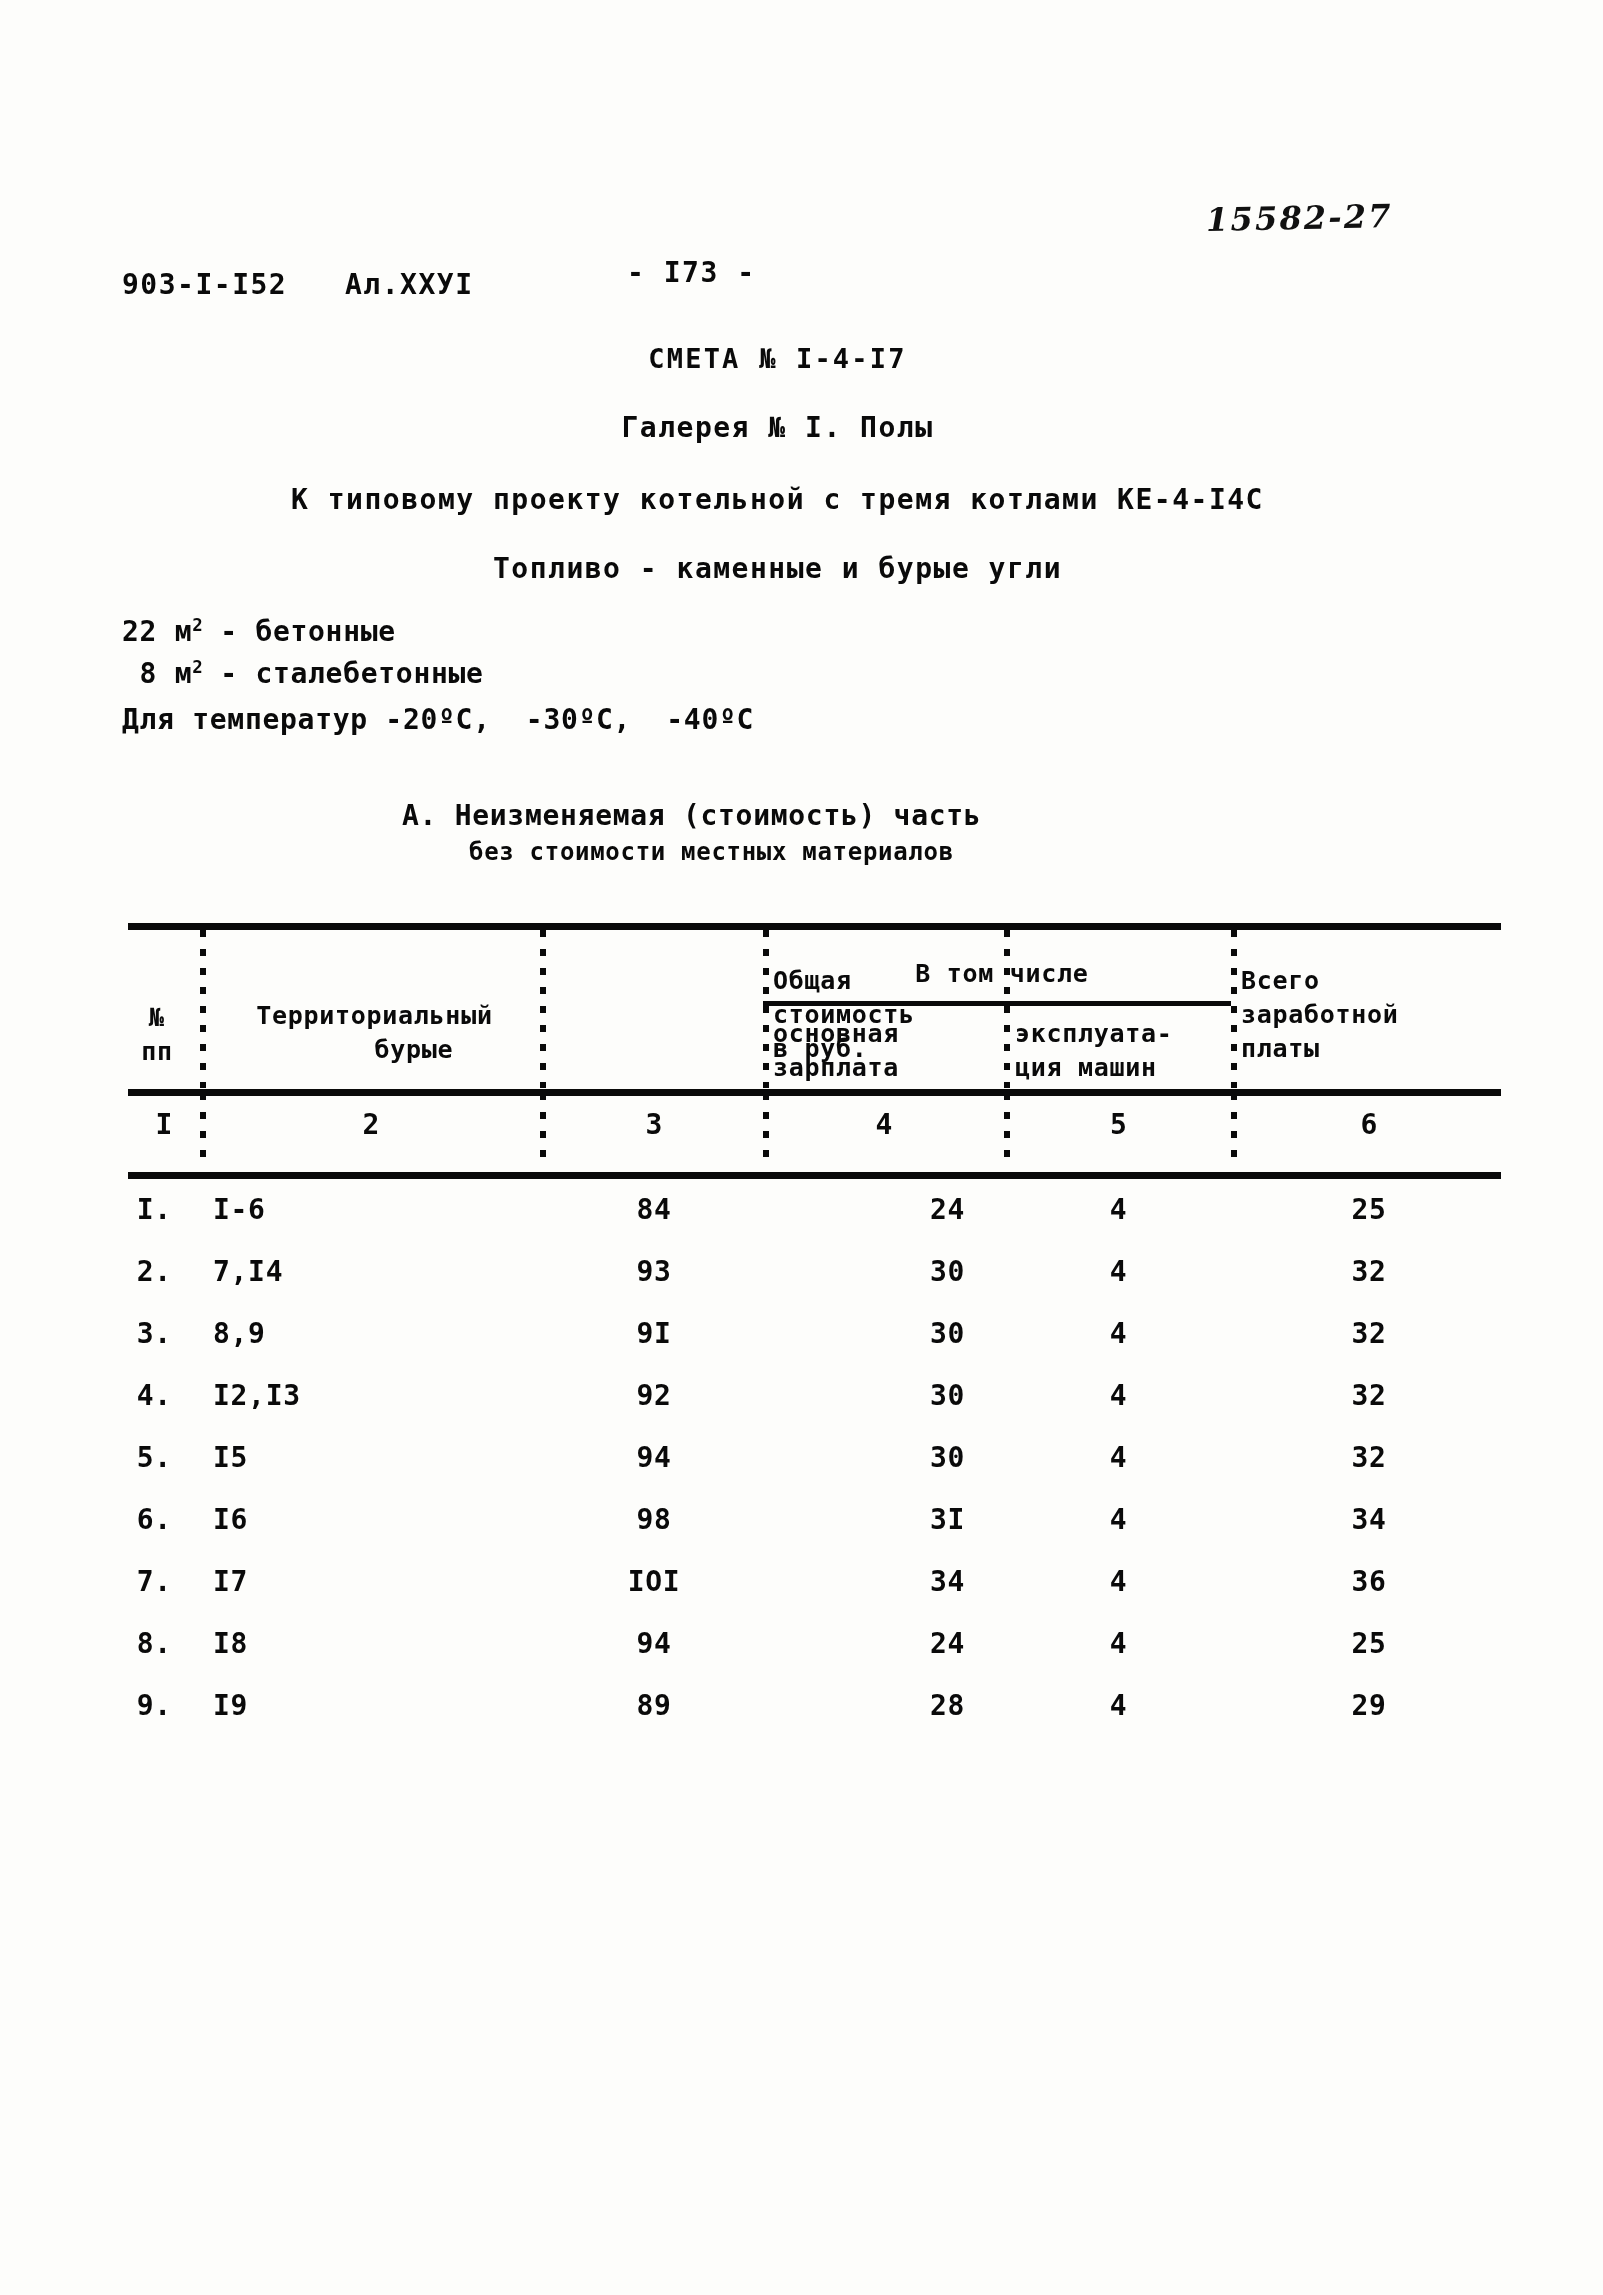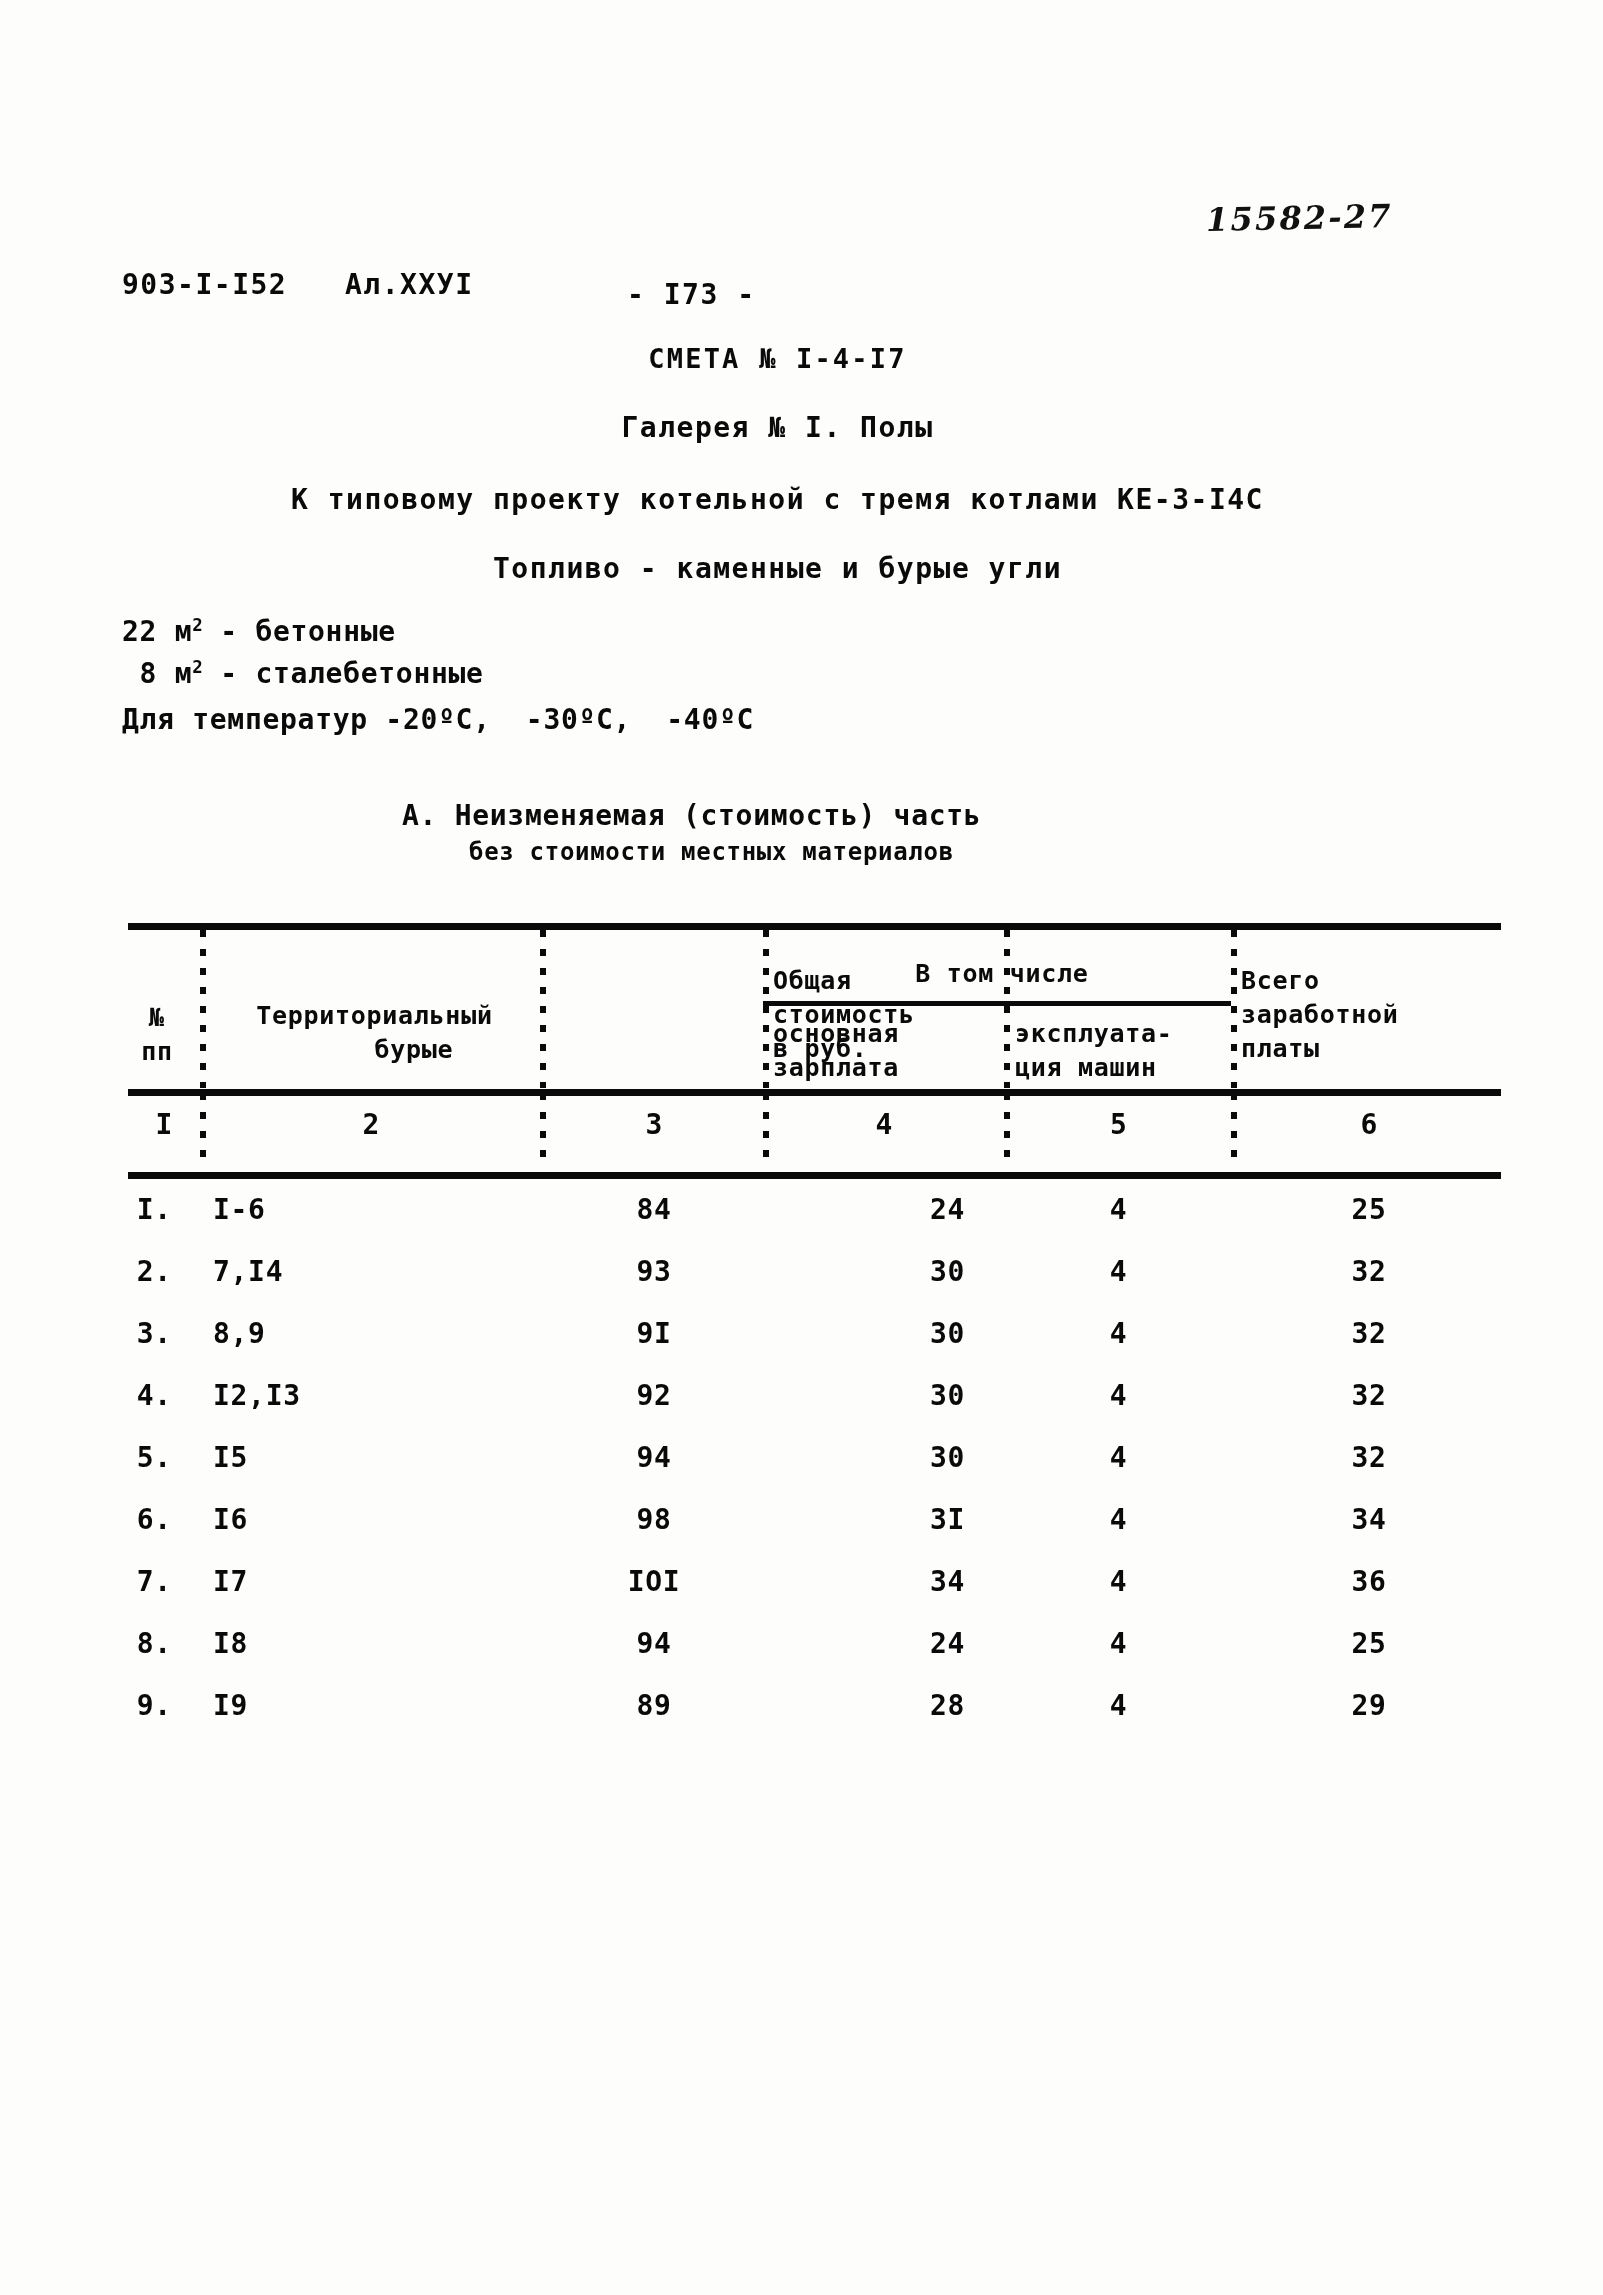--- a/index.html
+++ b/index.html
@@ -43,21 +43,21 @@
     font-weight: bold;
     letter-spacing: 2.2px;
     color: #111111;
     transform: rotate(-1.2deg);
     white-space: pre;
   }
 
   
   #doc-code      { left: 122px;  top: 268px; font-size: 28px; letter-spacing: 1.5px; }
   #album-code    { left: 345px;  top: 268px; font-size: 28px; letter-spacing: 1.5px; }
-  #page-number   { left: 627px;  top: 278px; font-size: 28px; letter-spacing: 1.5px; }
+  #page-number   { left: 627px;  top: 256px; font-size: 28px; letter-spacing: 1.5px; }
 
   
   .centered {
     position: absolute;
     left: 0;
     width: 1555px;
     text-align: center;
     font-family: "DejaVu Sans Mono", "Liberation Mono", monospace;
     font-weight: bold;
     color: #0a0a0a;
@@ -207,21 +207,21 @@
 <div class="page">
 
   <div class="handwritten">15582-27</div>
 
   <div class="tw" id="doc-code">903-I-I52</div>
   <div class="tw" id="album-code">Ал.XXУI</div>
   <div class="tw" id="page-number">- I73 -</div>
 
   <div class="centered" id="estimate-title">СМЕТА № I-4-I7</div>
   <div class="centered" id="gallery-title">Галерея № I. Полы</div>
-  <div class="centered" id="project-ref">К типовому проекту котельной с тремя котлами КЕ-3-I4С</div>
+  <div class="centered" id="project-ref">К типовому проекту котельной с тремя котлами КЕ-4-I4С</div>
   <div class="centered" id="fuel-line">Топливо - каменные и бурые угли</div>
 
   <div class="tw" id="area-concrete"><span>22</span> <span>м</span><span class="sup">2</span><span> - бетонные</span></div>
 
   <div class="tw" id="area-steel"><span> 8</span> <span>м</span><span class="sup">2</span><span> - сталебетонные</span></div>
 
   <div class="tw" id="temperature">Для температур -20ºС,  -30ºС,  -40ºС</div>
 
   <div class="tw" id="section-a-line1">А. Неизменяемая (стоимость) часть</div>
   <div class="tw" id="section-a-line2">без стоимости местных материалов</div>

